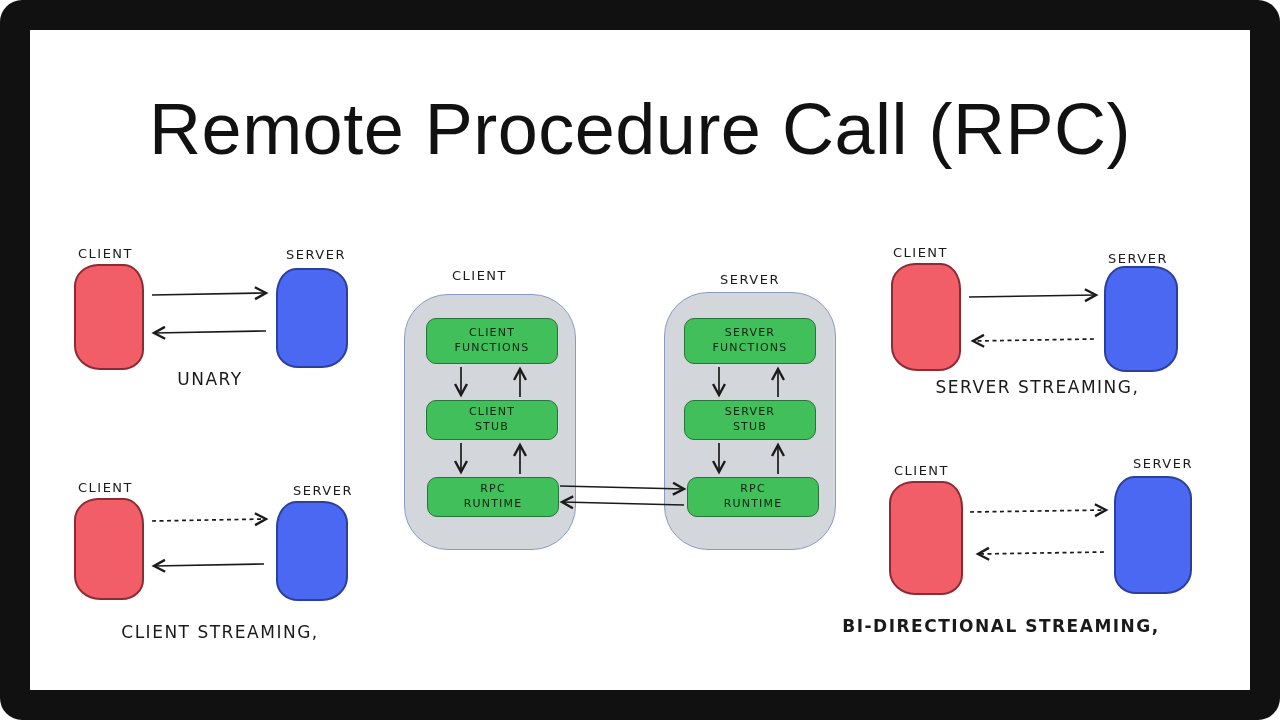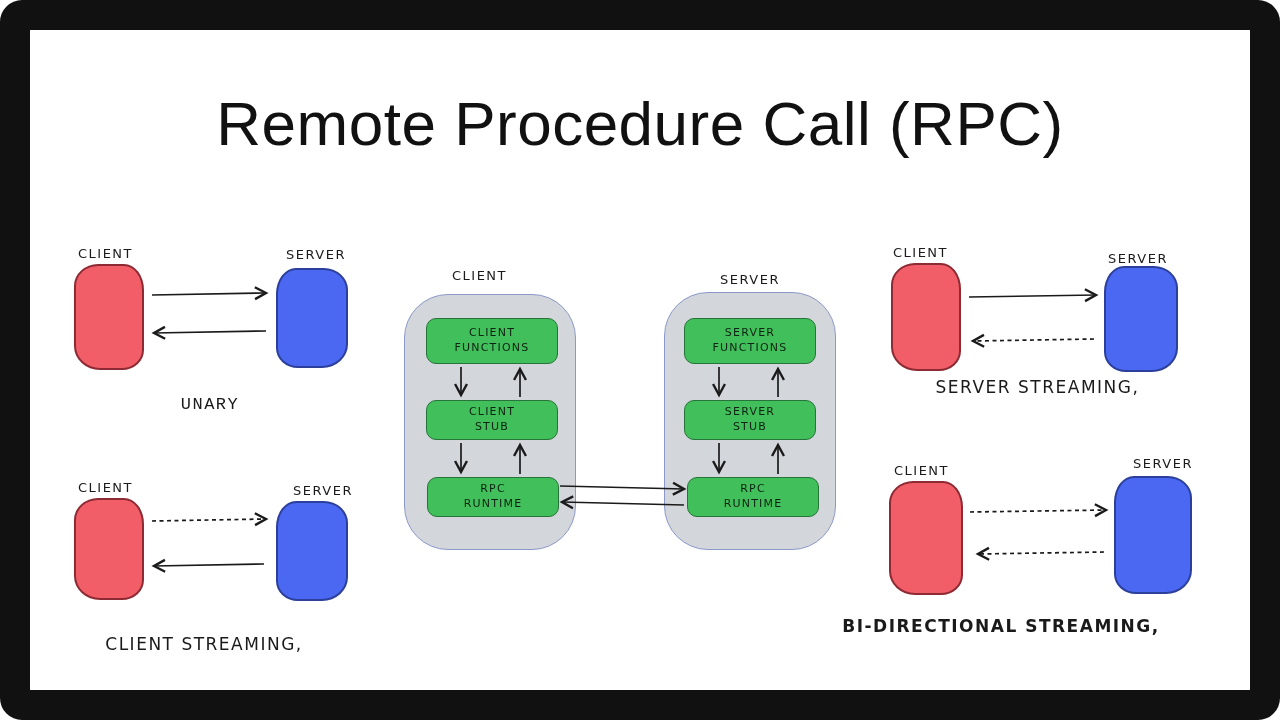--- a/index.html
+++ b/index.html
@@ -1,21 +1,21 @@
 <!DOCTYPE html>
 <html style="--frame: #111111; --ink: #1a1a1a; --client-fill: #f15e68; --client-border: #8e2a33; --server-fill: #4a68f2; --server-border: #2b3f9b; --module-fill: #41bf5a; --module-border: #27743a; --container-fill: #d3d6db; --container-border: #8b99c9;"><head>
 <meta charset="utf-8">
 <style>
   html,body{margin:0;padding:0;background:#ffffff;}
   #canvas{position:relative;width:1280px;height:720px;background:#ffffff;overflow:hidden;
           font-family:"DejaVu Sans",sans-serif;color:var(--ink,#1a1a1a);}
   .frame{position:absolute;inset:0;border:30px solid var(--frame,#111);border-radius:22px;
          box-sizing:border-box;pointer-events:none;z-index:5;}
   .title{position:absolute;left:0;top:88px;width:1280px;text-align:center;
-         font-family:"Liberation Sans",sans-serif;font-size:62px;font-weight:500;
+         font-family:"Liberation Sans",sans-serif;font-size:72px;font-weight:500;
          letter-spacing:0.5px;color:#111;}
   .nodelabel{position:absolute;font-size:13px;letter-spacing:1.5px;white-space:nowrap;}
   .caption{position:absolute;font-size:17px;letter-spacing:1.5px;text-align:center;white-space:nowrap;}
   .node{position:absolute;box-sizing:border-box;border-width:2.4px;border-style:solid;}
   .node.red{background:var(--client-fill,#f15e68);border-color:var(--client-border,#8e2a33);
             border-radius:24px 20px 22px 26px / 22px 26px 20px 24px;}
   .node.blue{background:var(--server-fill,#4a68f2);border-color:var(--server-border,#2b3f9b);
              border-radius:20px 24px 26px 22px / 26px 22px 24px 20px;}
   .container{position:absolute;box-sizing:border-box;background:var(--container-fill,#d3d6db);
              border:1.6px solid var(--container-border,#8b99c9);border-radius:44px;}
@@ -33,27 +33,27 @@
 
 <div id="canvas">
   <div class="frame"></div>
 
   <div class="title">Remote Procedure Call (RPC)</div>
 
   <div class="nodelabel" style="left:78px;top:246px;">CLIENT</div>
   <div class="node red" style="left:74px;top:264px;width:70px;height:106px;"></div>
   <div class="nodelabel" style="left:286px;top:247px;">SERVER</div>
   <div class="node blue" style="left:276px;top:268px;width:72px;height:100px;"></div>
-  <div class="caption" style="left:140px;top:395px;width:140px;font-family:Liberation Mono, monospace;">UNARY</div>
+  <div class="caption" style="left:140px;top:369px;width:140px;">UNARY</div>
 
   <div class="nodelabel" style="left:78px;top:480px;">CLIENT</div>
   <div class="node red" style="left:74px;top:498px;width:70px;height:102px;"></div>
   <div class="nodelabel" style="left:293px;top:483px;">SERVER</div>
   <div class="node blue" style="left:276px;top:501px;width:72px;height:100px;"></div>
-  <div class="caption" style="left:64px;top:622px;width:280px;margin-top:12px;">CLIENT STREAMING,</div>
+  <div class="caption" style="left:80px;top:622px;width:280px;">CLIENT STREAMING,</div>
 
   <div class="nodelabel" style="left:893px;top:245px;">CLIENT</div>
   <div class="node red" style="left:891px;top:263px;width:70px;height:108px;"></div>
   <div class="nodelabel" style="left:1108px;top:251px;">SERVER</div>
   <div class="node blue" style="left:1104px;top:266px;width:74px;height:106px;"></div>
   <div class="caption" style="left:895px;top:377px;width:285px;">SERVER STREAMING,</div>
 
   <div class="nodelabel" style="left:894px;top:463px;">CLIENT</div>
   <div class="node red" style="left:889px;top:481px;width:74px;height:114px;"></div>
   <div class="nodelabel" style="left:1133px;top:456px;">SERVER</div>

